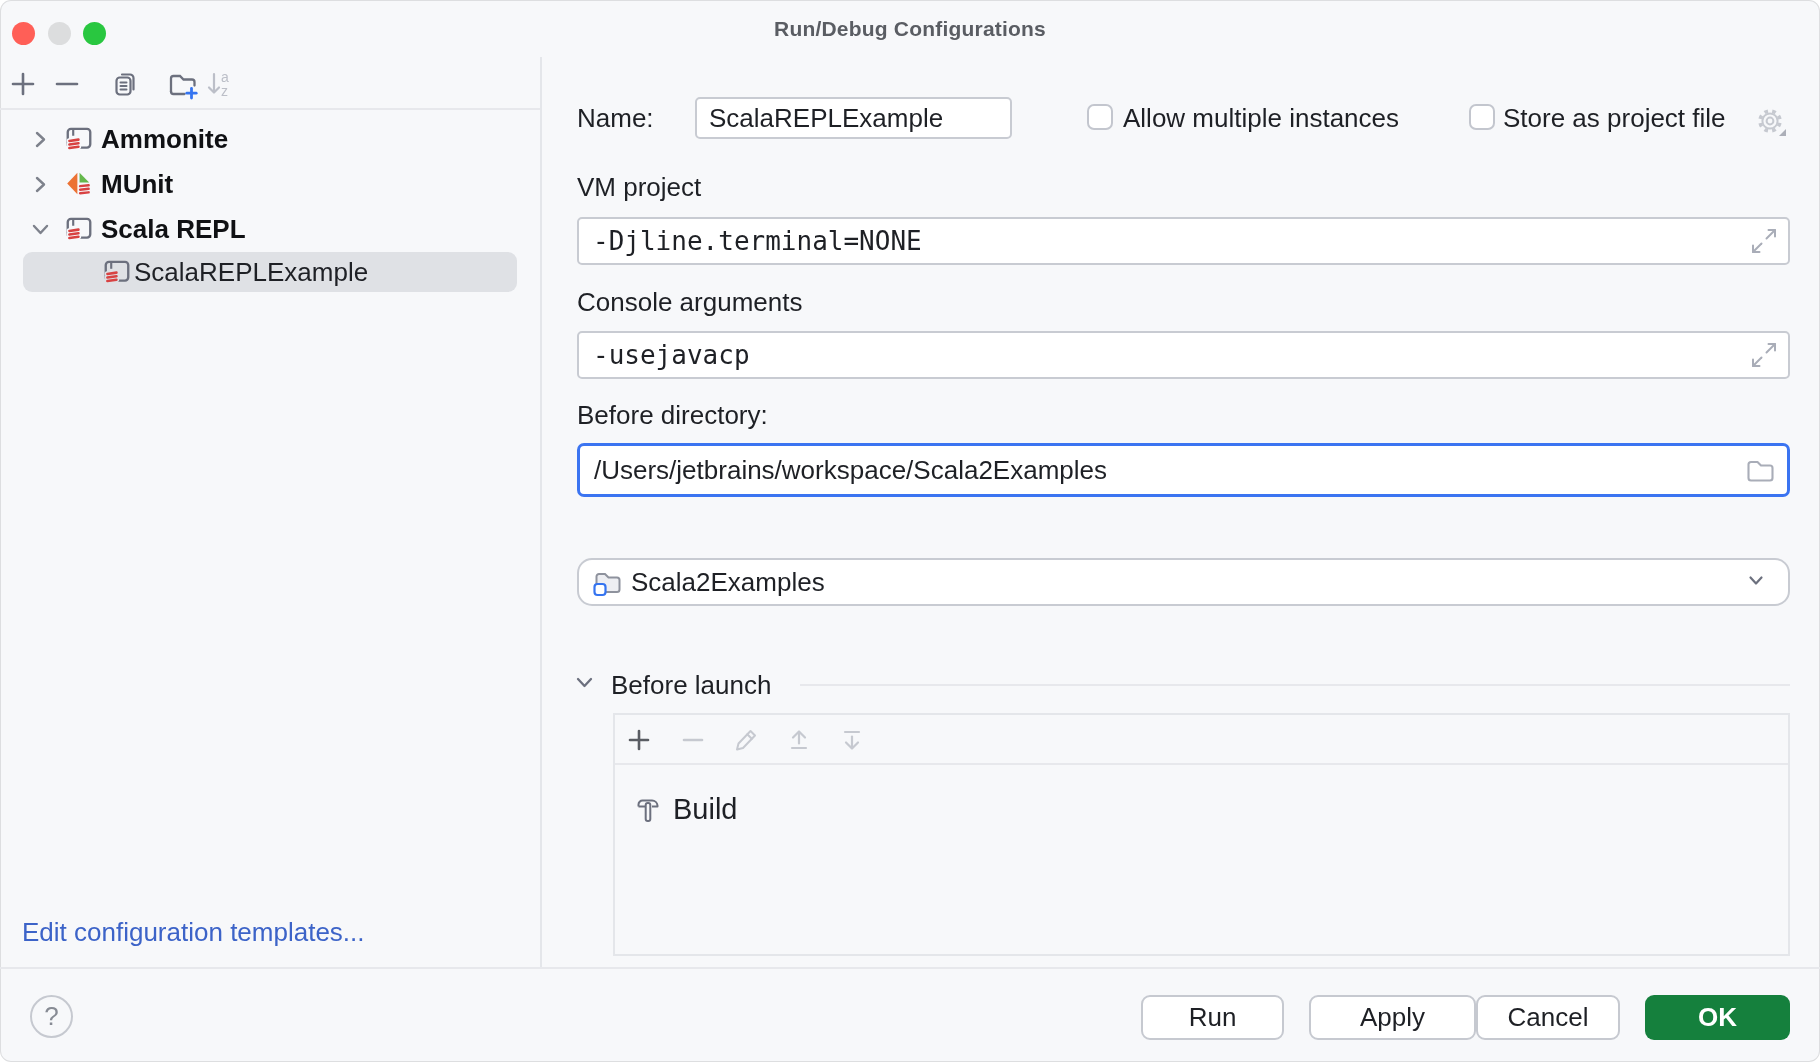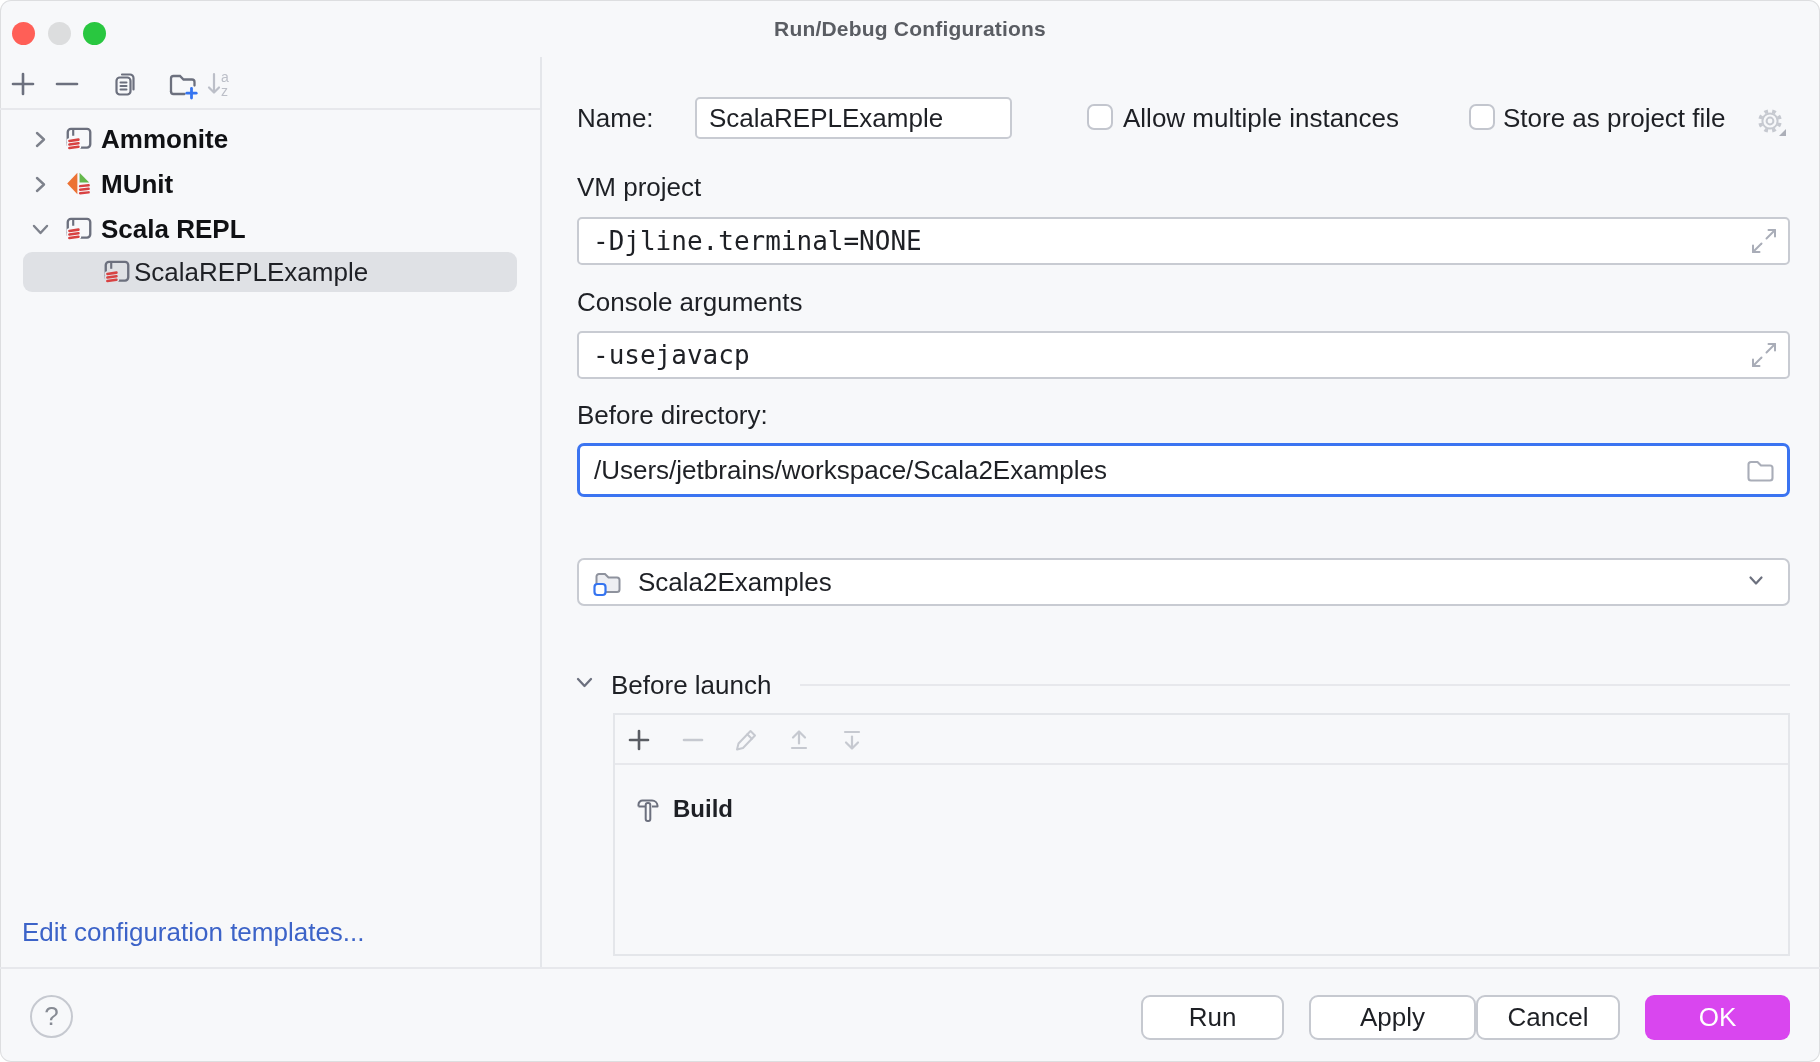--- a/index.html
+++ b/index.html
@@ -57,47 +57,47 @@
   }
   .field {
     position:absolute; left:577px; width:1213px; height:48px; background:#fff;
     border:2px solid #C8CBD2; border-radius:5px; display:flex; align-items:center;
   }
   .field .fval { margin-left:14px; font-size:26px; white-space:nowrap; }
   .mono { font-family:"DejaVu Sans Mono", monospace; font-size:25px; }
   .field .right-ic { position:absolute; right:8px; top:50%; transform:translateY(-50%); width:32px; height:32px; }
   .field.focused { border:3px solid #3B74F1; border-radius:7px; height:54px; }
   .checkbox { position:absolute; width:26px; height:26px; background:#fff; border:2px solid #C3C6CE; border-radius:7px; }
-  .combo { border-radius:7px;gap:7px; }
+  .combo { border-radius:15px; }
   .combo .cicon { margin-left:13px; width:30px; height:30px; }
   .combo .fval { margin-left:9px; }
   
   .bl-title-line { position:absolute; left:800px; top:684px; width:990px; height:2px; background:#E7E8EC; }
   .bl-chevron { position:absolute; left:571px; top:669px; width:26px; height:26px; }
   .bl-box {
     position:absolute; left:613px; top:713px; width:1177px; height:243px;
     border:2px solid #E4E6EA; background:#F7F8FA;
   }
   .bl-toolbar { position:absolute; left:0; top:0; width:100%; height:50px; border-bottom:2px solid #E7E8EC; }
   .bl-tool { position:absolute; top:9px; width:32px; height:32px; display:flex; align-items:center; justify-content:center; }
   .bl-item { position:absolute; left:0; top:72px; width:100%; height:44px; display:flex; align-items:center; }
   .bl-item .hicon { position:absolute; left:18px; width:30px; height:30px; }
-  .bl-item .blabel { position:absolute; left:58px; font-size:24px;font-weight:bold; }
+  .bl-item .blabel { position:absolute; left:58px; font-size:29px; }
   
   .help-btn {
     position:absolute; left:30px; top:995px; width:43px; height:43px; border-radius:50%;
     border:2px solid #C6C9D0; color:#878B94; font-size:26px;
     display:flex; align-items:center; justify-content:center; background:transparent;
   }
   .btn {
     position:absolute; top:995px; height:45px; border-radius:9px; background:#fff;
     border:2px solid #C6C9D0; font-size:26px; color:#1E2025;
     display:flex; align-items:center; justify-content:center; font-family:"Liberation Sans",sans-serif;
   }
-  .btn.primary { background:#d946ef; border:none; color:#fff; }
+  .btn.primary { background:#15803d; border:none; color:#fff;font-weight:bold; }
   .btn-run    { left:1141px; width:143px; }
   .btn-apply  { left:1309px; width:167px; }
   .btn-cancel { left:1476px; width:144px; }
   .btn-ok     { left:1645px; width:145px; }
   svg { display:block; }
 </style>
 </head>
 <body>
 
 <div class="window">

